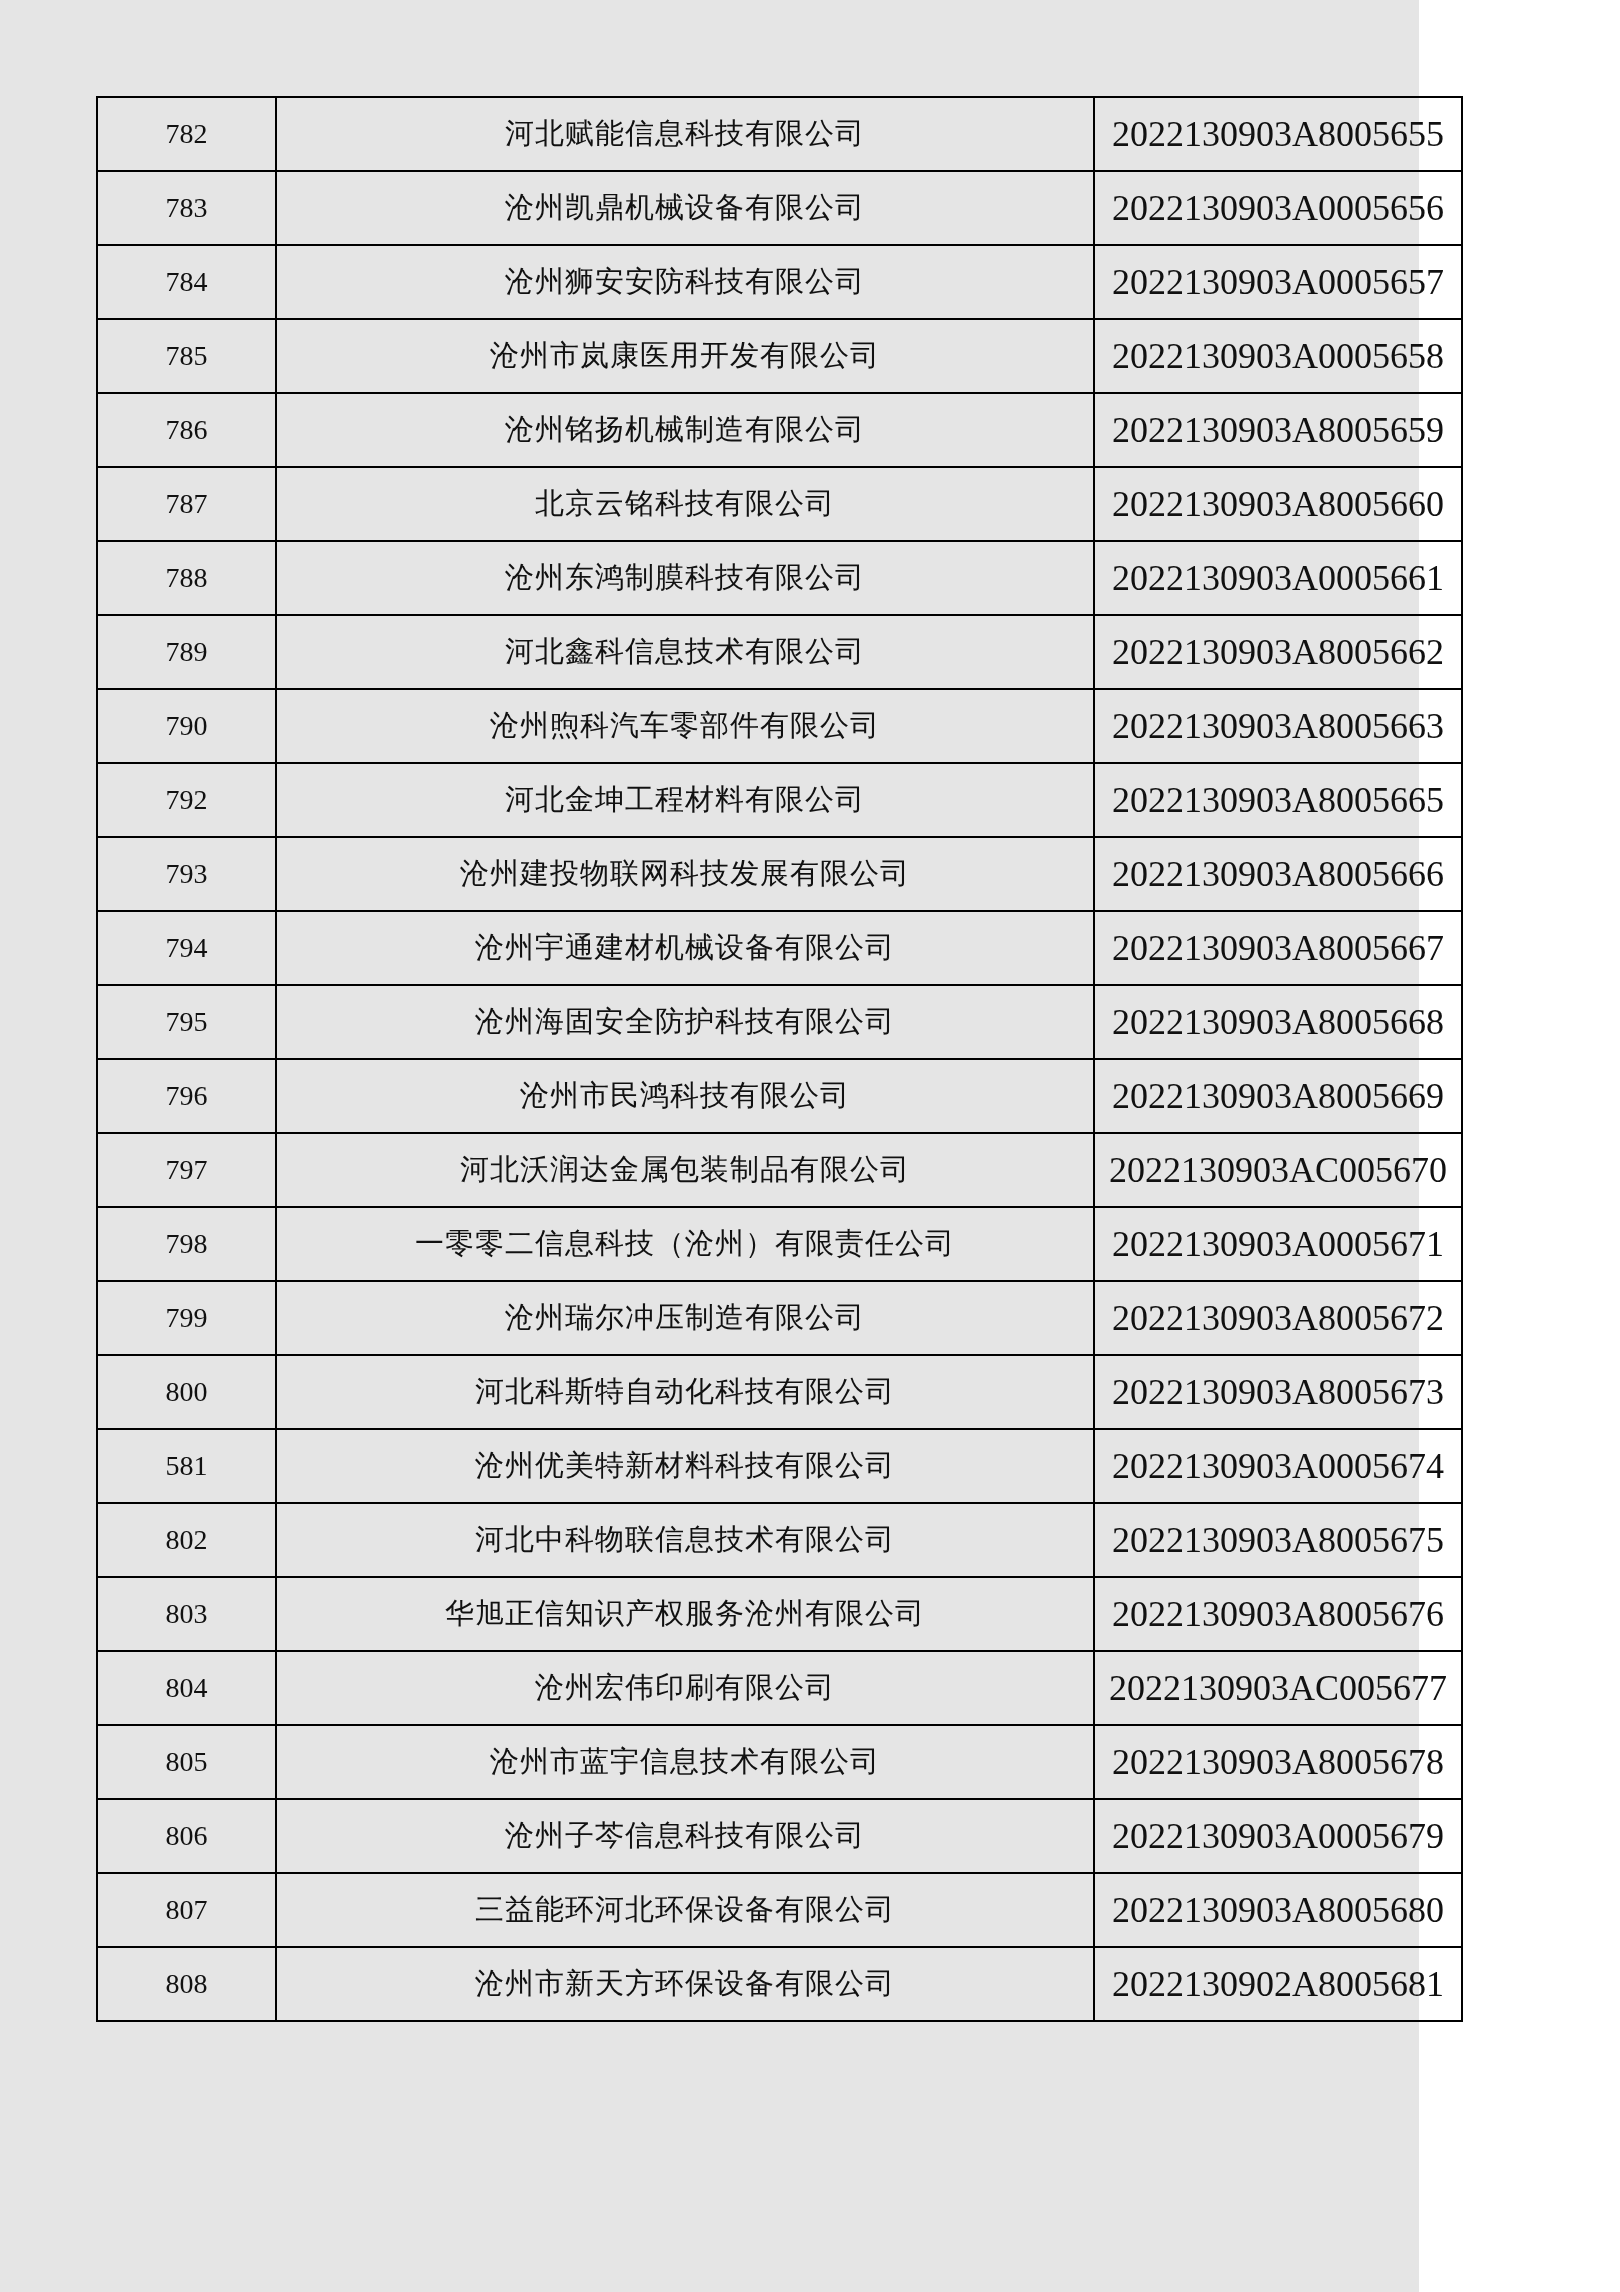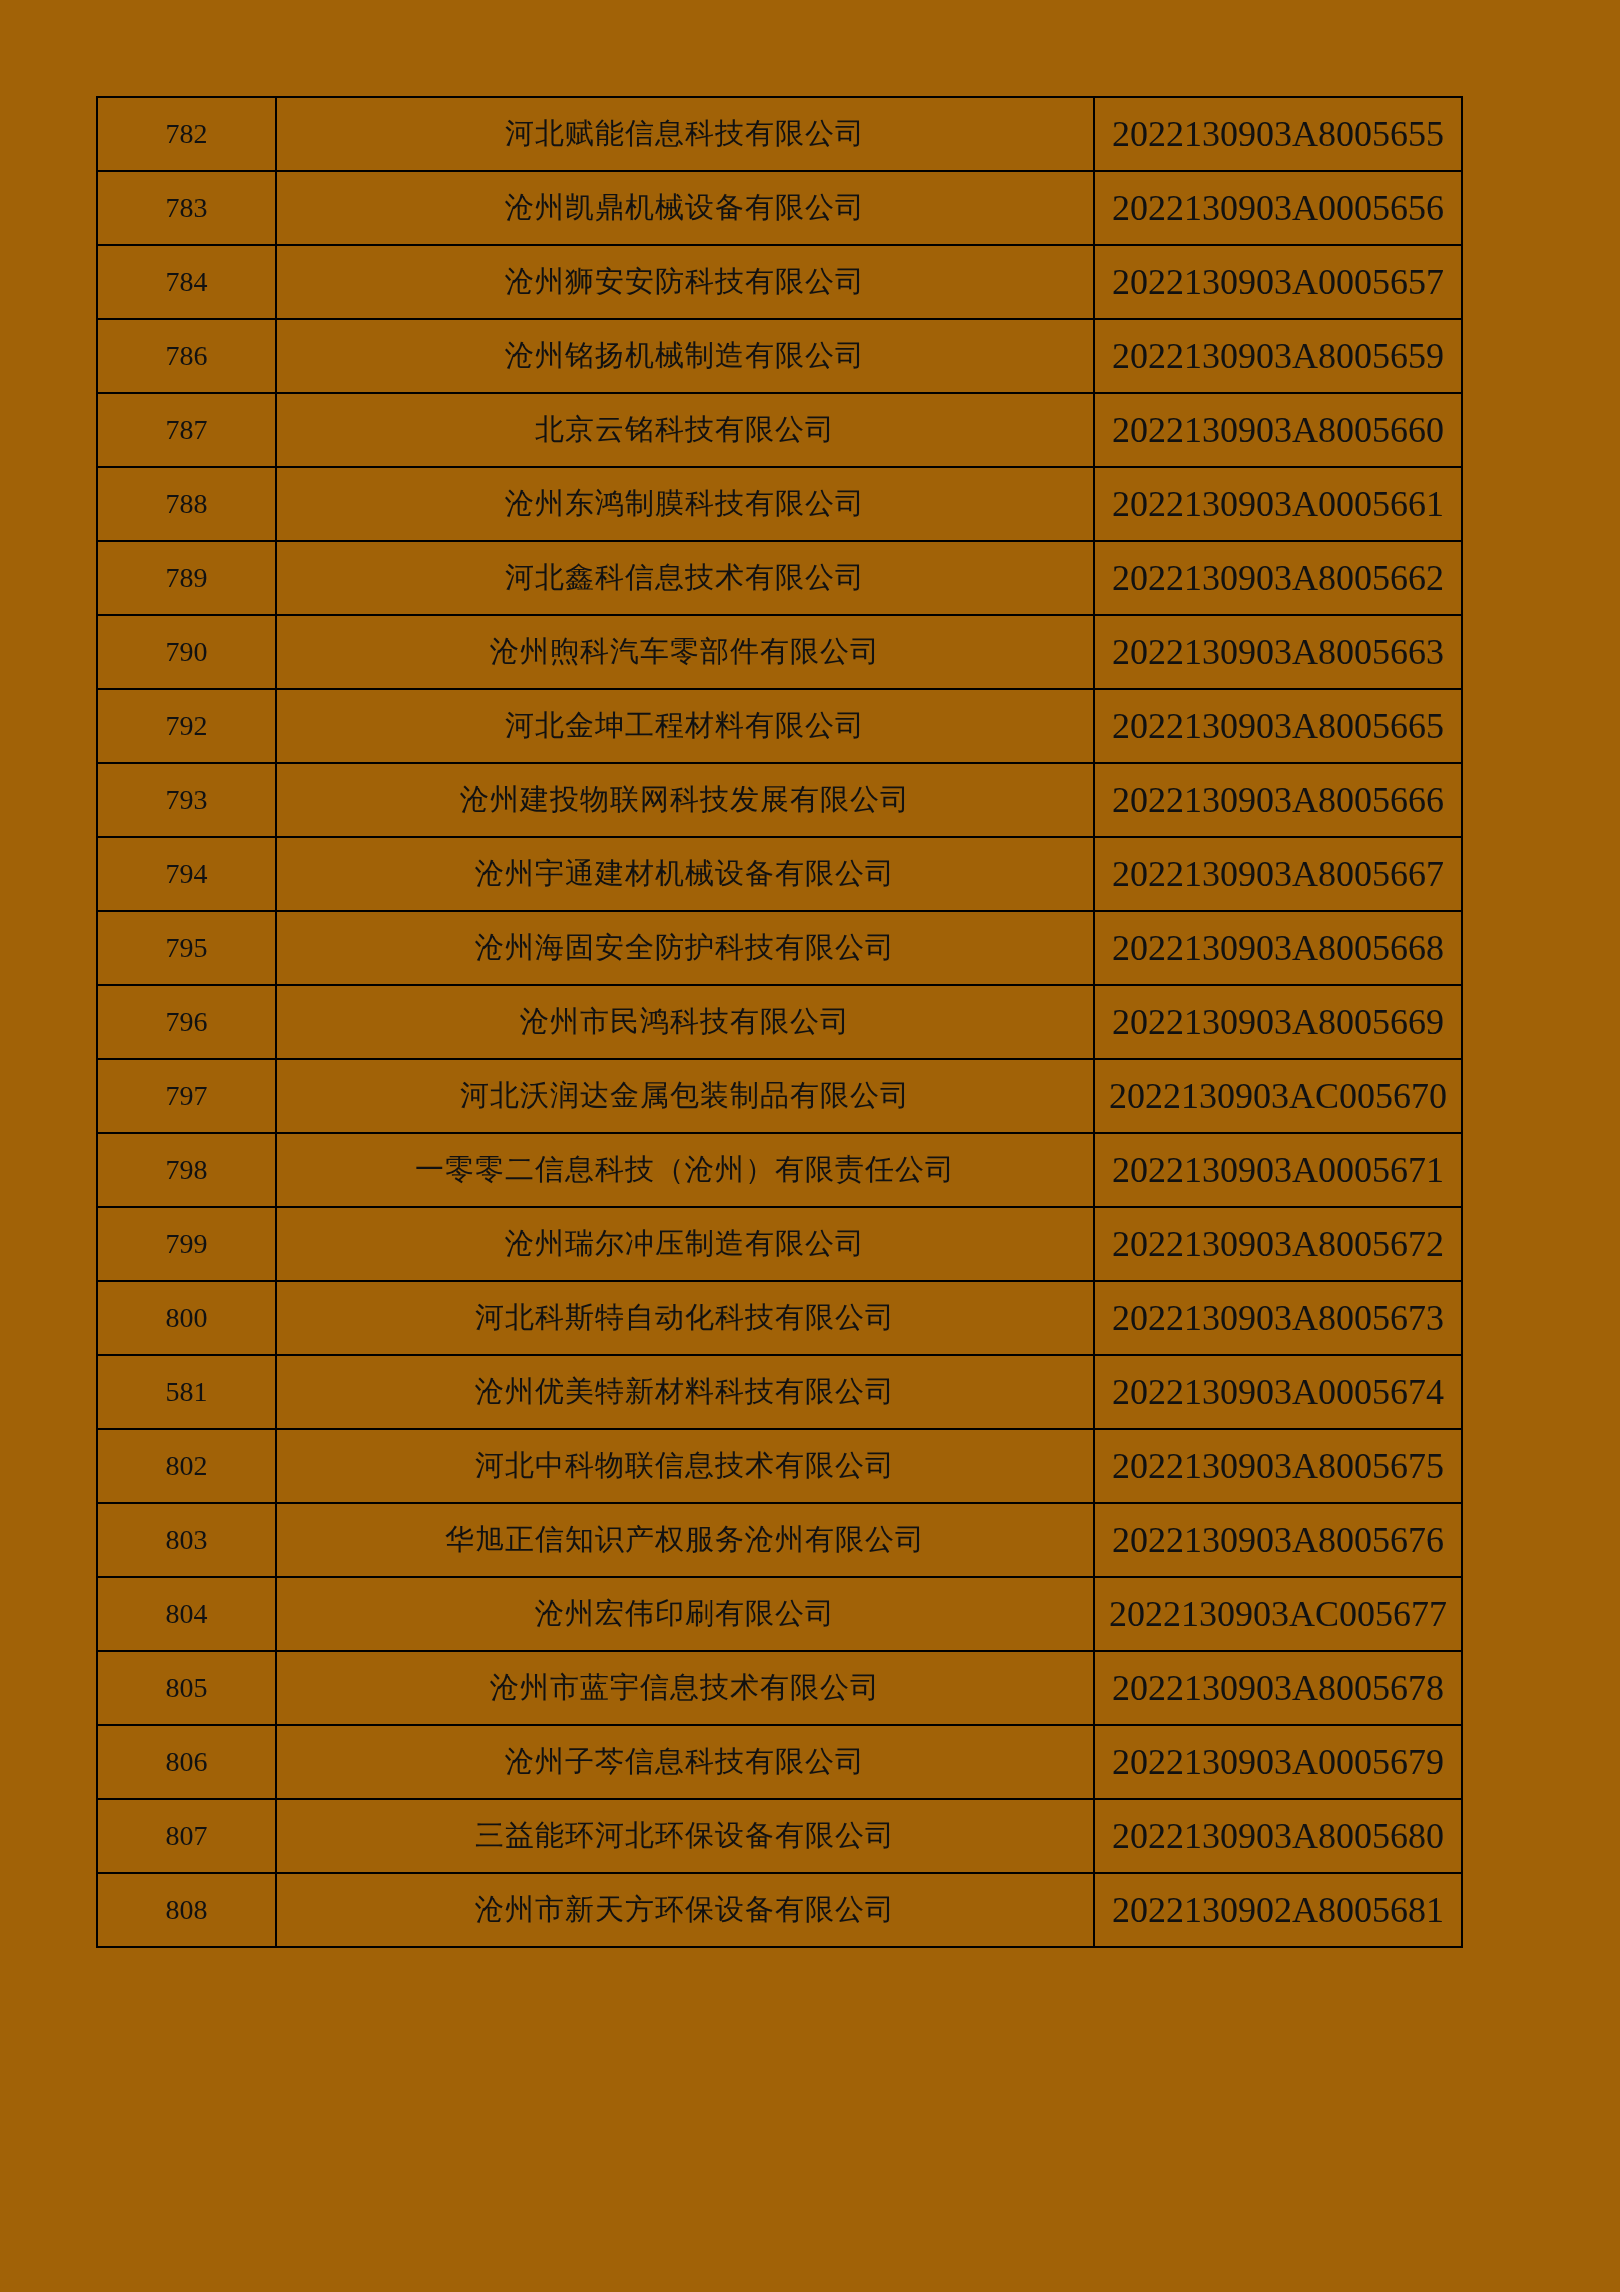--- a/index.html
+++ b/index.html
@@ -1,17 +1,17 @@
 <!DOCTYPE html>
 <html><head>
 <meta charset="utf-8">
 <style>
   html, body { margin: 0; padding: 0; background: #ffffff; }
   body { width: 1620px; height: 2293px; position: relative; overflow: hidden; }
-  .page { position: absolute; left: 0; top: 0; width: 1620px; height: 2293px; background: #a16207; }
+  .page { position: absolute; left: 0; top: 0; width: 1376px; height: 2293px; background: #e5e5e5; padding-left: 43px; }
   table.registry {
     position: absolute;
     left: 96px;
     top: 96px;
     width: 1359px;
     border-collapse: collapse;
     table-layout: fixed;
     font-family: "DejaVu Serif", "Liberation Serif", serif;
     color: #111111;
   }
@@ -39,20 +39,25 @@
         </tr>
         <tr>
           <td class="col-no">783</td>
           <td class="col-name">沧州凯鼎机械设备有限公司</td>
           <td class="col-code">2022130903A0005656</td>
         </tr>
         <tr>
           <td class="col-no">784</td>
           <td class="col-name">沧州狮安安防科技有限公司</td>
           <td class="col-code">2022130903A0005657</td>
+        </tr>
+        <tr>
+          <td class="col-no">785</td>
+          <td class="col-name">沧州市岚康医用开发有限公司</td>
+          <td class="col-code">2022130903A0005658</td>
         </tr>
         <tr>
           <td class="col-no">786</td>
           <td class="col-name">沧州铭扬机械制造有限公司</td>
           <td class="col-code">2022130903A8005659</td>
         </tr>
         <tr>
           <td class="col-no">787</td>
           <td class="col-name">北京云铭科技有限公司</td>
           <td class="col-code">2022130903A8005660</td>

